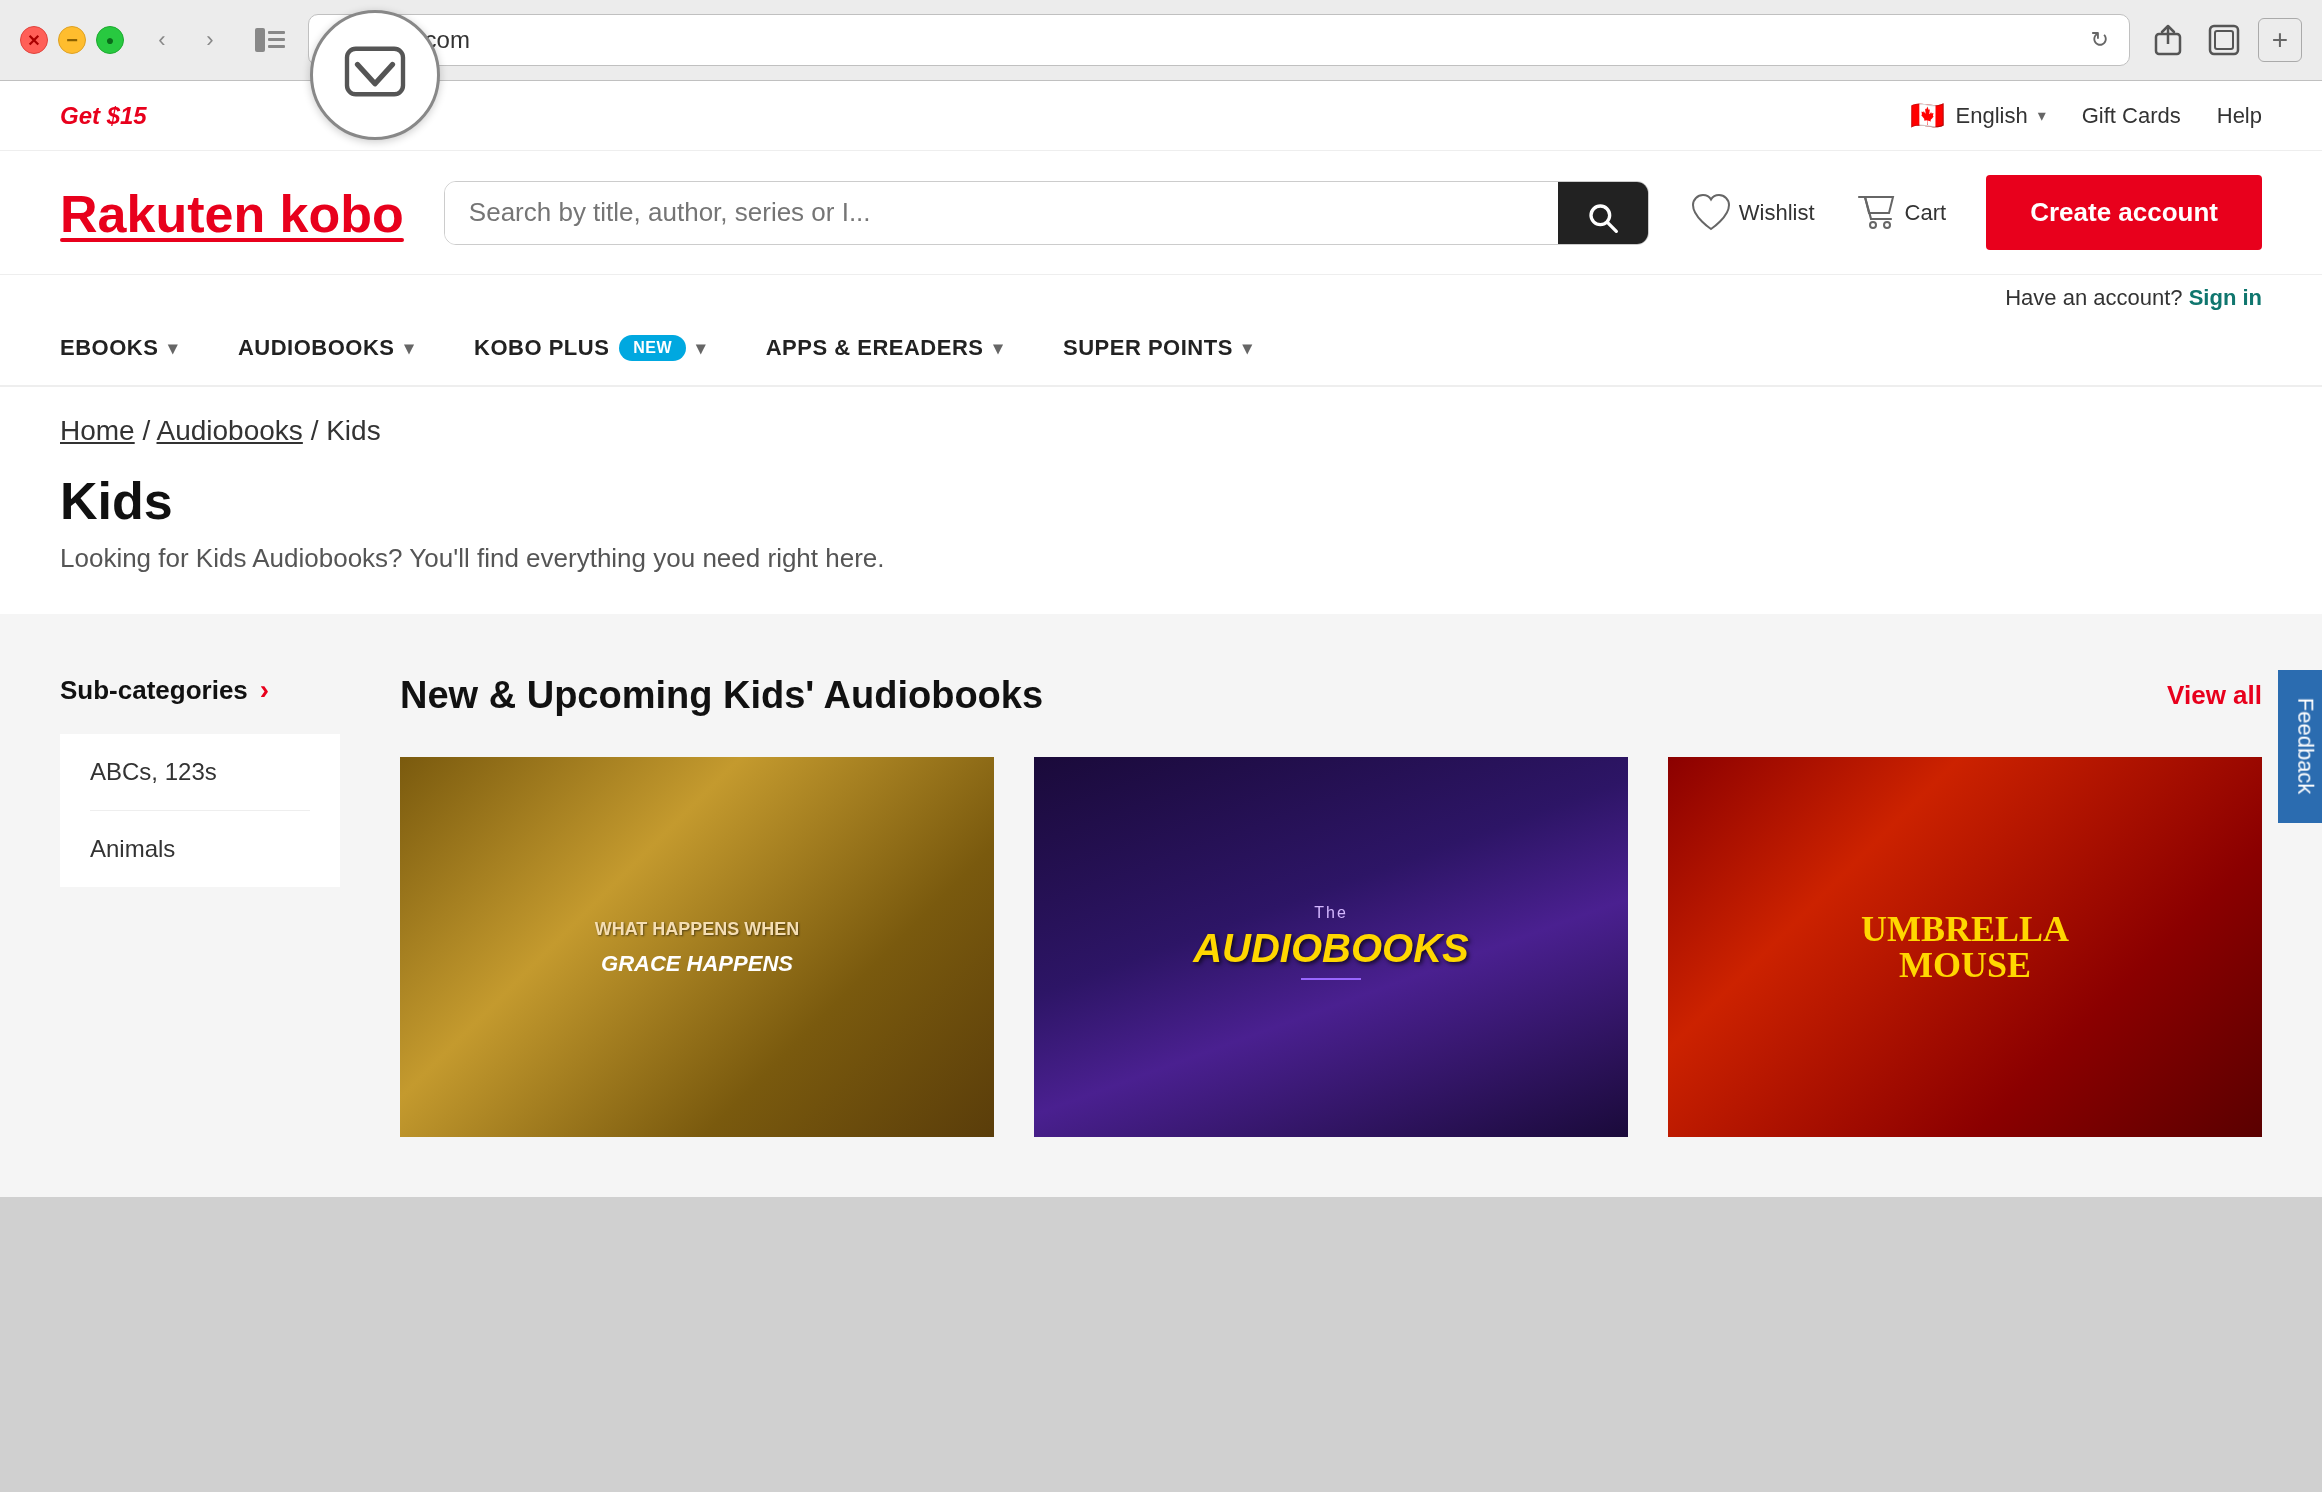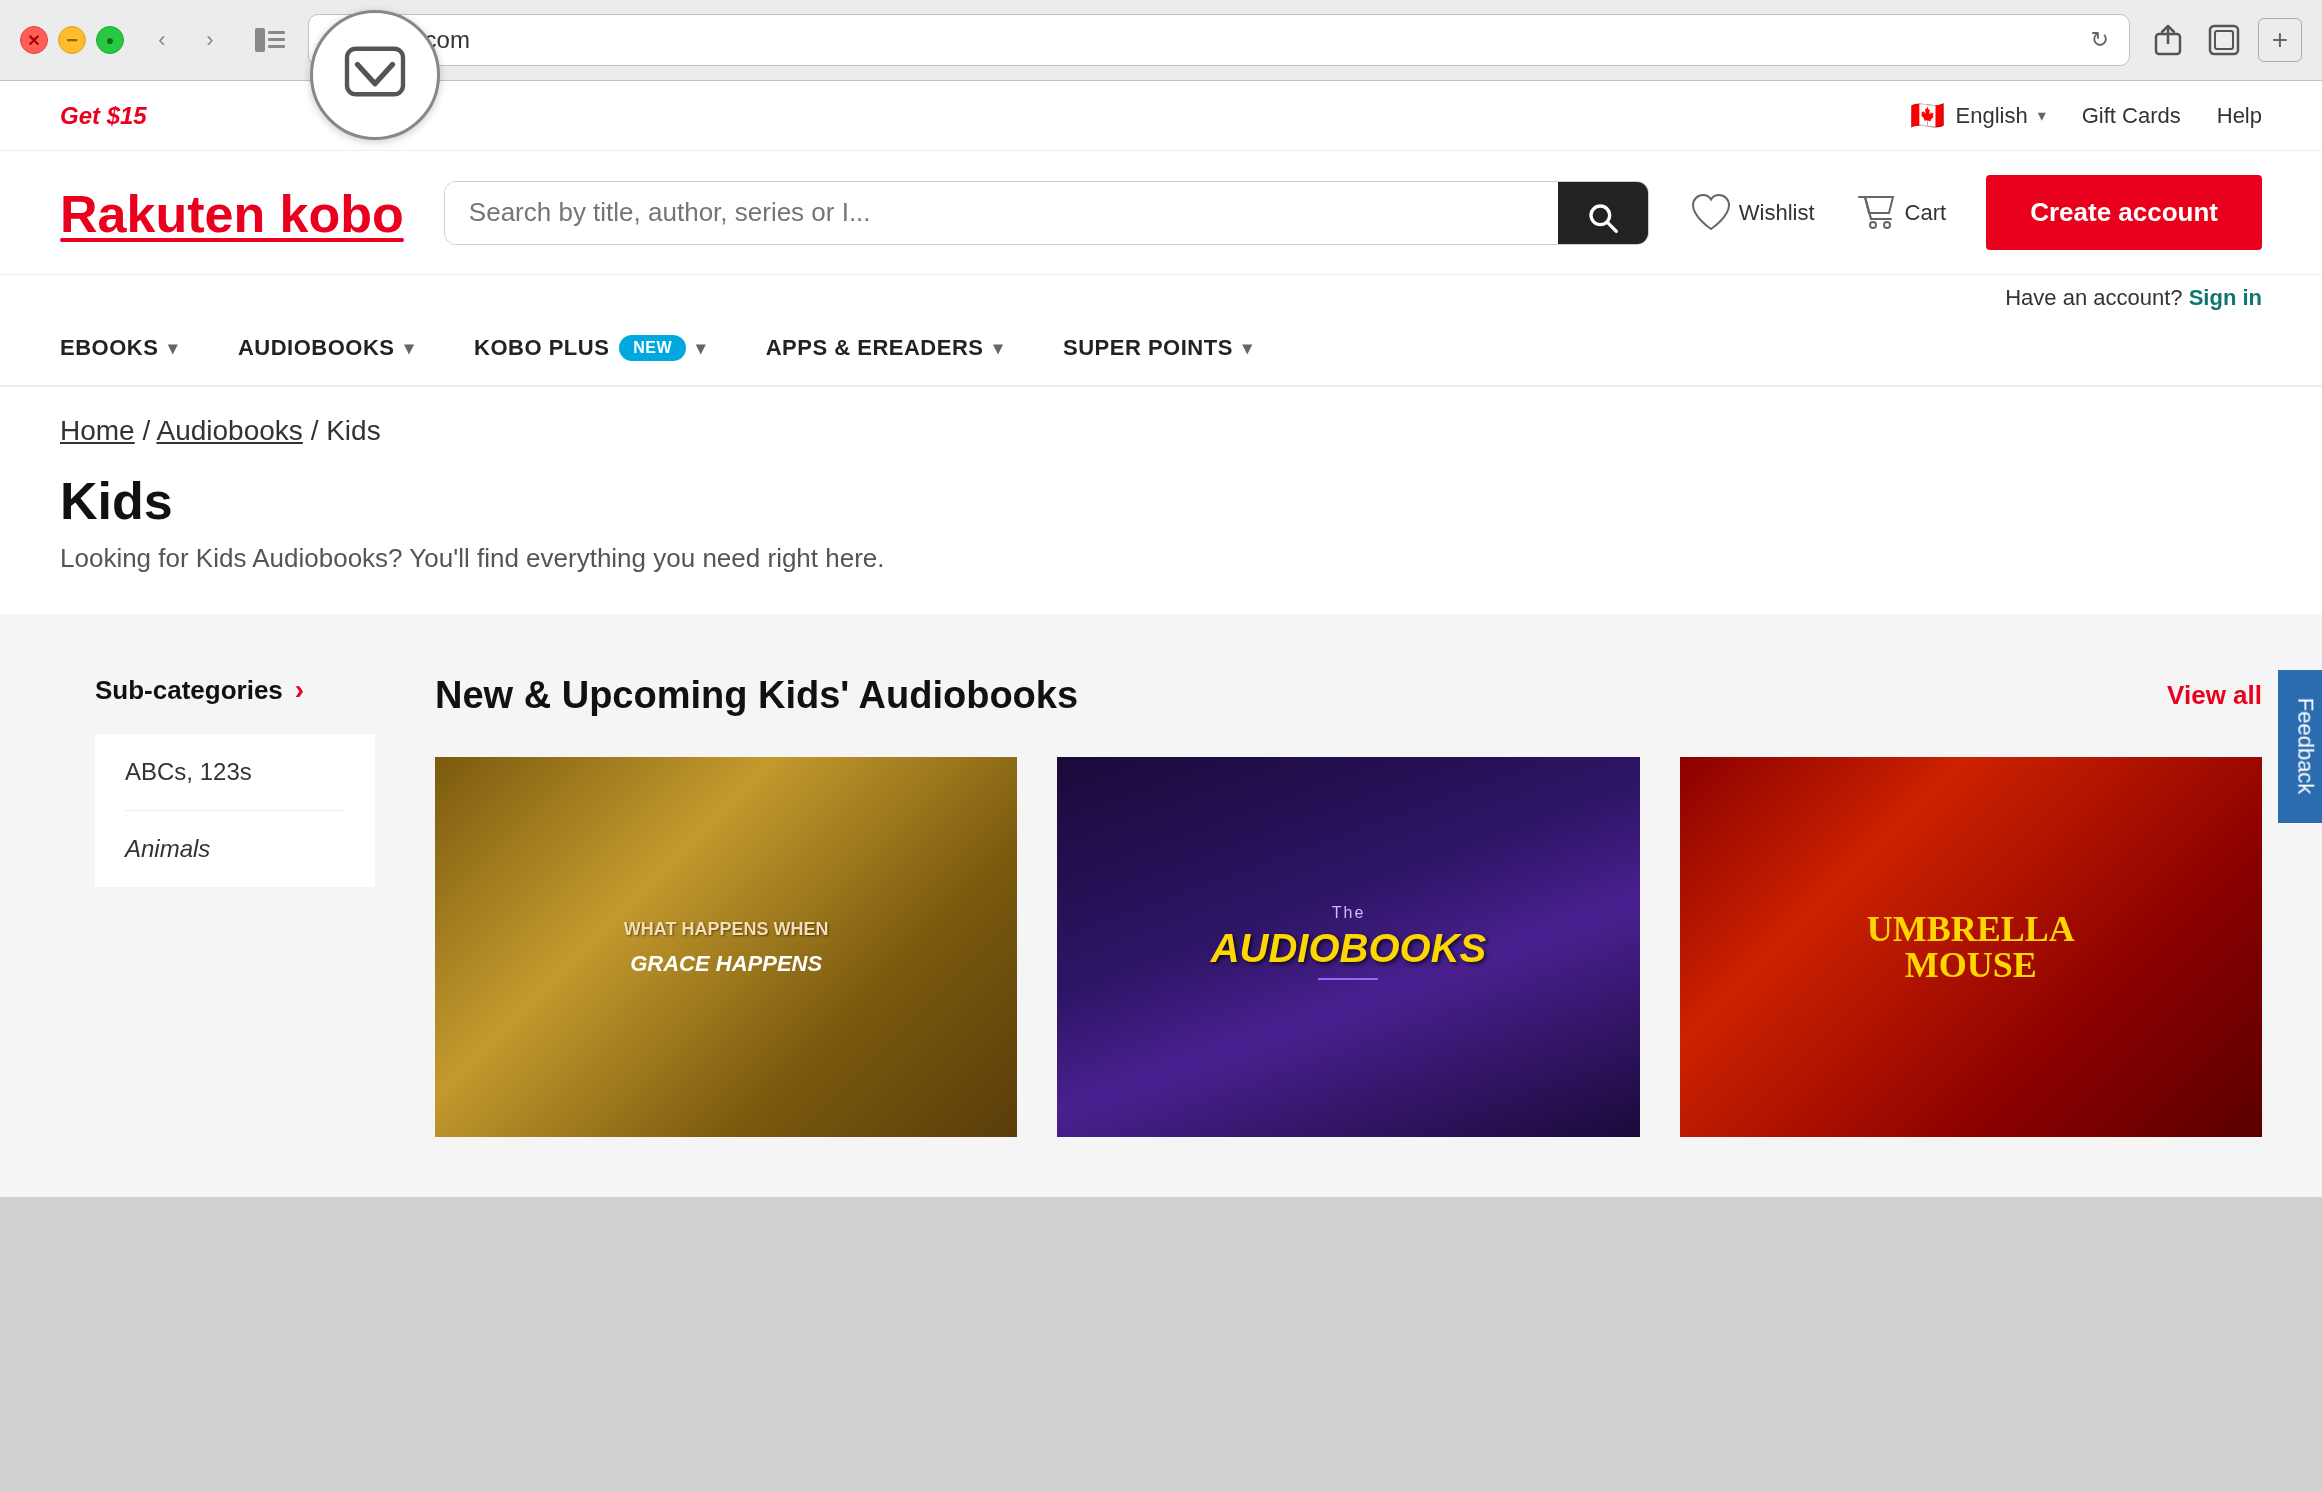--- a/index.html
+++ b/index.html
@@ -77,26 +77,26 @@
 
     .page-header { padding: 24px 60px 40px; }
     .page-title { font-size: 52px; font-weight: bold; color: #111; margin-bottom: 12px; }
     .page-subtitle { font-size: 26px; color: #555; }
 
     
     .main-content { background: #f5f5f5; padding: 60px; }
     .main-content-inner { display: flex; gap: 60px; }
 
     
-    .sidebar { width: 280px; flex-shrink: 0; margin-left: 35px; }
+    .sidebar { width: 280px; flex-shrink: 0; }
     .subcategories-header { display: flex; align-items: center; gap: 12px; font-size: 26px; font-weight: bold; color: #111; margin-bottom: 28px; cursor: pointer; }
     .subcategories-arrow { color: #e8001c; font-size: 28px; }
     .subcategories-list { background: white; padding: 0 30px; }
     .subcategory-item { padding: 24px 0; font-size: 24px; color: #333; border-bottom: 1px solid #eee; cursor: pointer; }
-    .subcategory-item:last-child { border-bottom: none; font-style: italic; }
+    .subcategory-item:last-child { border-bottom: none; }
 
     
     .books-section { flex: 1; }
     .section-header { display: flex; align-items: center; justify-content: space-between; margin-bottom: 40px; }
     .section-title { font-size: 38px; font-weight: bold; color: #111; }
     .view-all-link { font-size: 26px; color: #e8001c; font-weight: bold; cursor: pointer; text-decoration: none; }
 
     
     .book-cards { display: flex; gap: 40px; }
     .book-card { flex: 1; }

